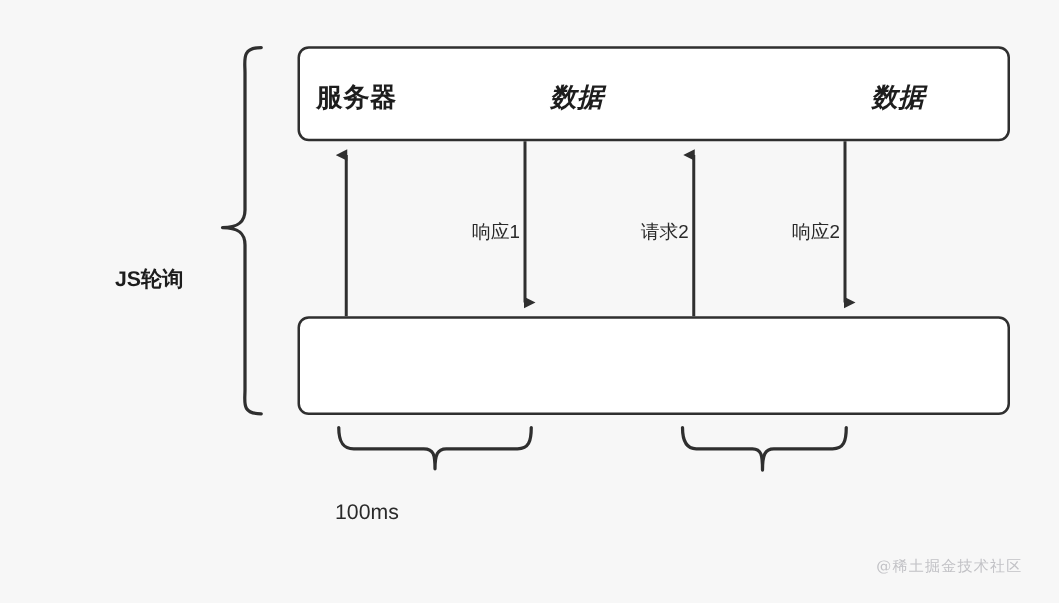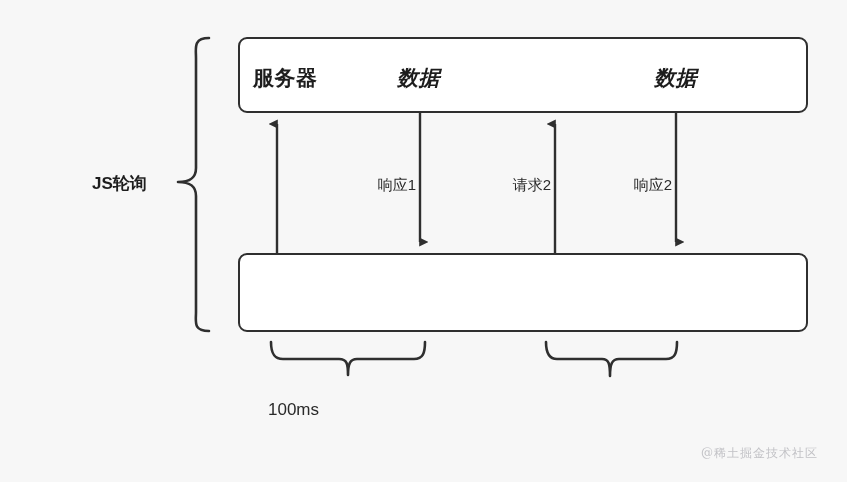--- a/index.html
+++ b/index.html
@@ -40,34 +40,36 @@
     letter-spacing: 0.5px;
   }
   .cjk-title {
     font-size: 21px;
   }
   .data-label {
     font-style: italic;
     font-size: 21px;
     font-weight: bold;
     letter-spacing: 0.5px;
+    margin-left: 43px;
   }
   .edge-label {
     position: absolute;
     color: #2a2a2a;
     font-size: 15px;
     white-space: nowrap;
     text-align: right;
   }
   .group-label {
     position: absolute;
     color: #1d1d1d;
     font-weight: bold;
     font-size: 17px;
     white-space: nowrap;
+    margin-top: 40px;
   }
   .time-label {
     position: absolute;
     color: #2a2a2a;
     font-size: 17px;
     white-space: nowrap;
     text-align: left;
   }
   .watermark {
     position: absolute;

